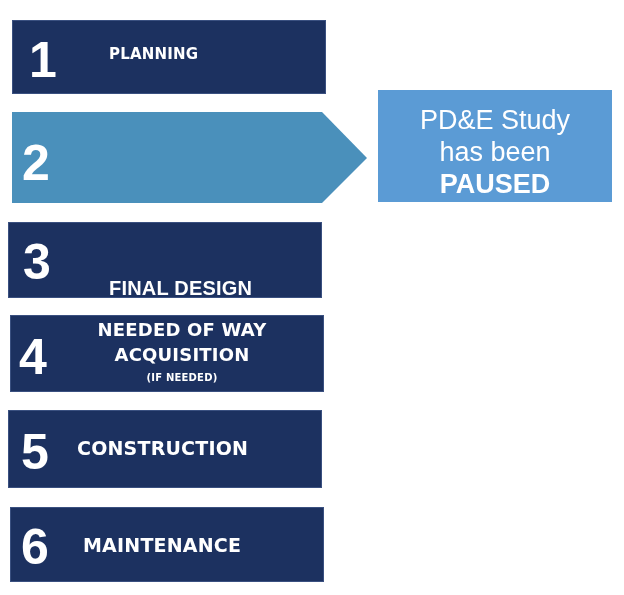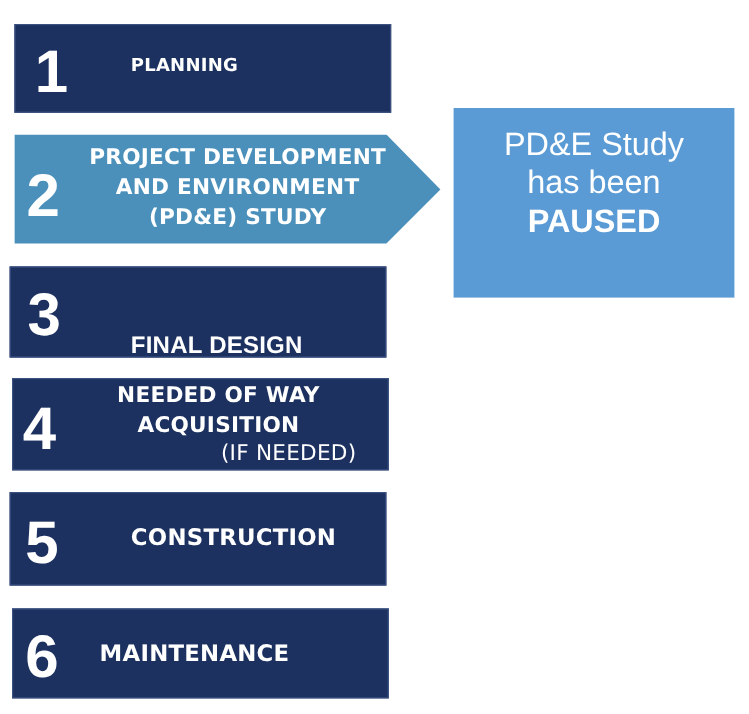--- a/index.html
+++ b/index.html
@@ -1,64 +1,59 @@
 <!DOCTYPE html>
 <html><head>
 <meta charset="utf-8">
 <style>
   html,body{margin:0;padding:0;background:#ffffff;}
   body{width:624px;height:595px;position:relative;overflow:hidden;font-family:"DejaVu Sans",sans-serif;}
   .step{position:absolute;background:#1c3160;color:#fff;box-sizing:border-box;border:1px solid #3a5080;}
   .num{position:absolute;font-family:"Liberation Sans",sans-serif;font-weight:bold;font-size:50px;line-height:1;color:#fff;}
   .lbl{position:absolute;font-family:"DejaVu Sans",sans-serif;font-weight:bold;color:#fff;text-align:center;letter-spacing:0.2px;}
   .arrow{position:absolute;left:12px;top:112px;width:356px;height:92px;}
-  .paused{position:absolute;left:378px;top:90px;width:234px;height:158px;background:#5b9bd5;color:#fff;text-align:center;font-family:"Liberation Sans",sans-serif;font-size:27px;line-height:32px;box-sizing:border-box;padding-top:14px;}
+  .paused{position:absolute;left:378px;top:90px;width:234px;height:112px;background:#5b9bd5;color:#fff;text-align:center;font-family:"Liberation Sans",sans-serif;font-size:27px;line-height:32px;box-sizing:border-box;padding-top:14px;}
   .paused b{font-weight:bold;}
 </style>
 </head>
 <body>
 
 <div class="step" style="left:12px;top:20px;width:314px;height:74px;">
   <span class="num" style="left:16px;top:14px;">1</span>
   <span class="lbl" style="left:96px;top:24px;font-size:15px;">PLANNING</span>
 </div>
 
 <svg class="arrow" viewBox="0 0 356 92">
   <polygon points="0,0 310,0 355,46 310,91 0,91" fill="#4a90bb"></polygon>
 </svg>
 <div style="position:absolute;left:12px;top:112px;width:356px;height:92px;">
   <span class="num" style="left:10px;top:26px;">2</span>
-  <div class="lbl" style="left:54px;top:7px;width:264px;font-size:18px;line-height:25px;">
-    <div>PROJECT DEVELOPMENT</div>
-    <div>AND ENVIRONMENT</div>
-    <div>(PD&amp;E) STUDY</div>
-  </div>
 </div>
 
 <div class="paused">
   <div>PD&amp;E Study</div>
   <div>has been</div>
   <div><b>PAUSED</b></div>
 </div>
 
 <div class="step" style="left:8px;top:222px;width:314px;height:76px;">
   <span class="num" style="left:14px;top:14px;">3</span>
   <span class="lbl" style="left:100px;top:26px;font-family:'Liberation Sans',sans-serif;font-size:20px;margin-top:28px;">FINAL DESIGN</span>
 </div>
 
 <div class="step" style="left:10px;top:315px;width:314px;height:77px;">
   <span class="num" style="left:8px;top:16px;">4</span>
   <div class="lbl" style="left:56px;top:1px;width:230px;font-size:18px;line-height:25px;">
     <div>NEEDED OF WAY</div>
     <div>ACQUISITION</div>
-    <div style="font-weight:normal;font-size:18px;line-height:22px;text-align:right;">(IF NEEDED)</div>
+    <div style="font-weight:bold;font-size:10px;line-height:22px;">(IF NEEDED)</div>
   </div>
 </div>
 
 <div class="step" style="left:8px;top:410px;width:314px;height:78px;">
   <span class="num" style="left:12px;top:16px;">5</span>
-  <span class="lbl" style="left:68px;top:26px;font-size:19px;margin-left:32px;">CONSTRUCTION</span>
+  <span class="lbl" style="left:68px;top:26px;font-size:19px;">CONSTRUCTION</span>
 </div>
 
 <div class="step" style="left:10px;top:507px;width:314px;height:75px;">
   <span class="num" style="left:10px;top:14px;">6</span>
   <span class="lbl" style="left:72px;top:26px;font-size:19px;text-align:right;">MAINTENANCE</span>
 </div>
 
 </body></html>

